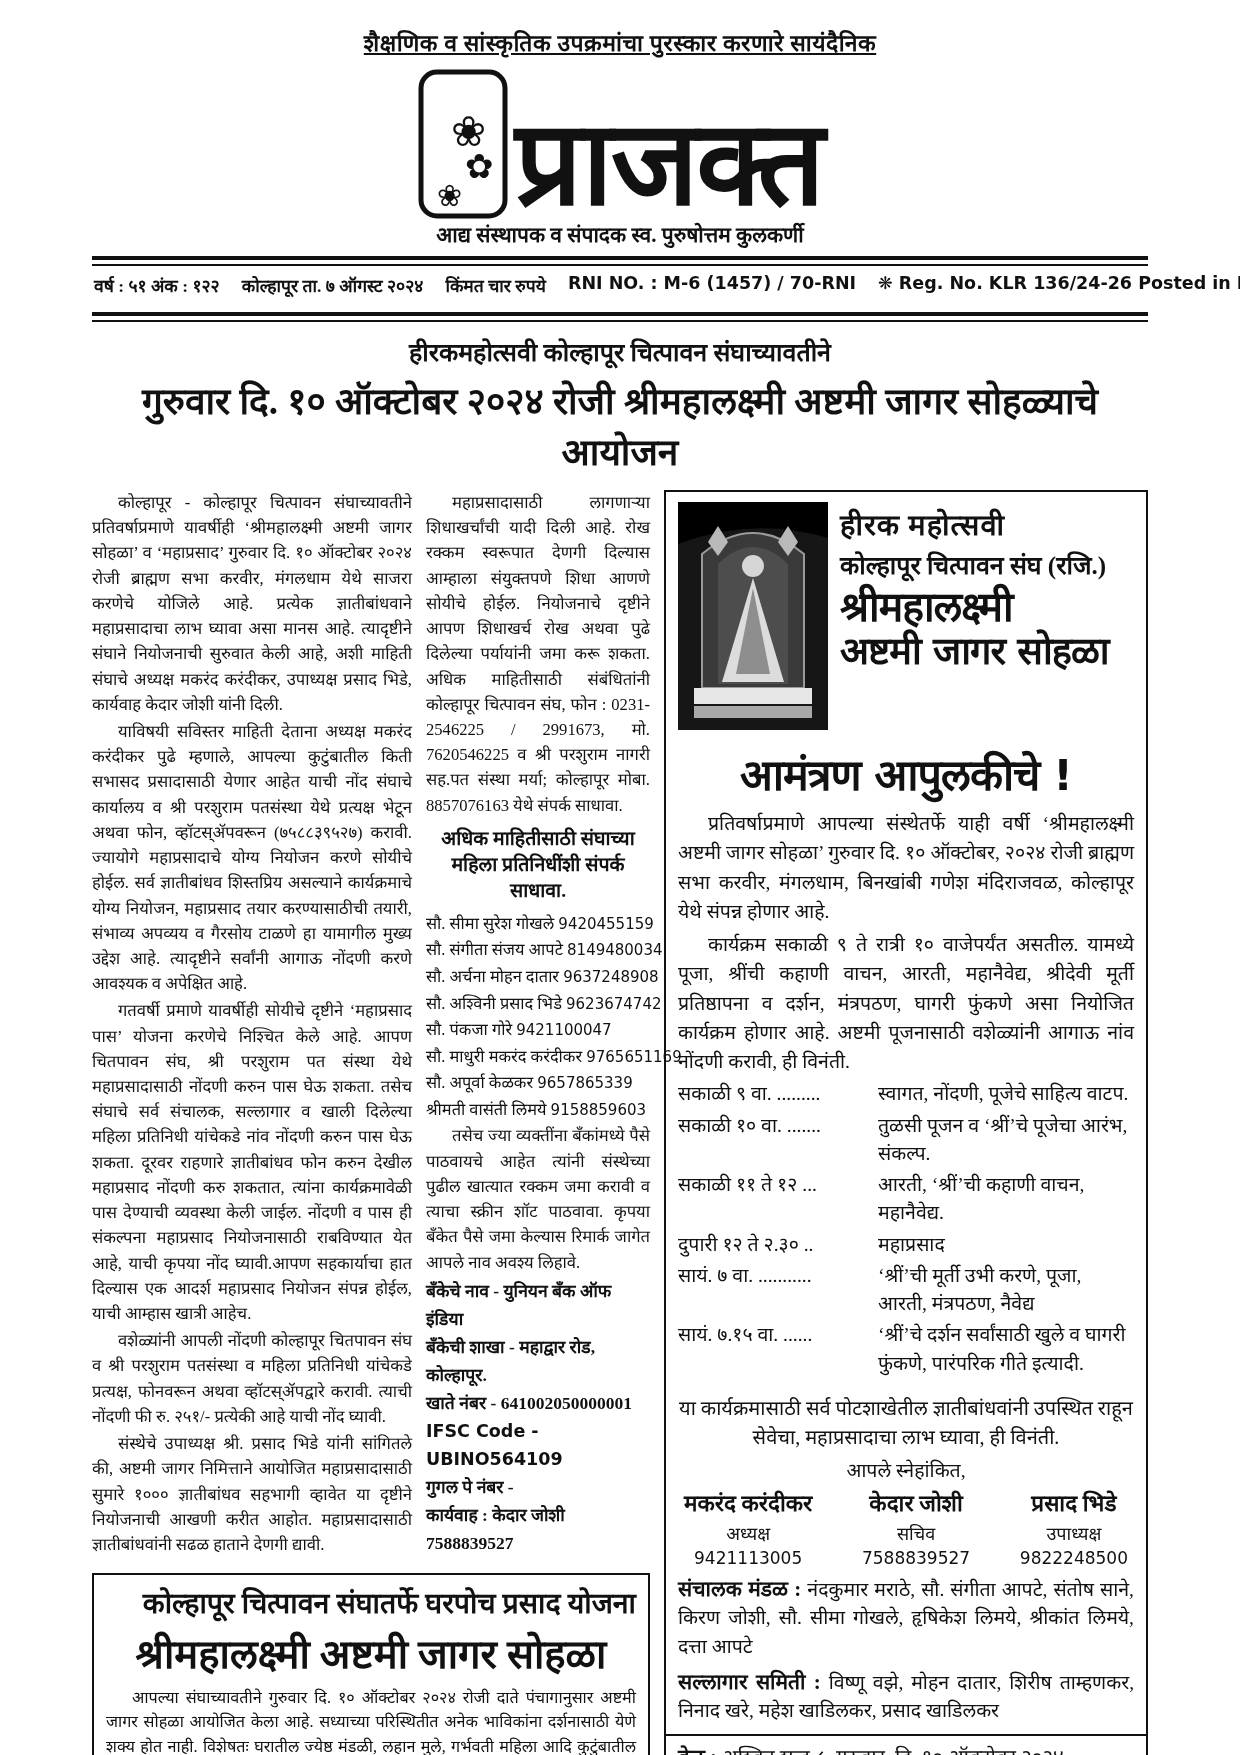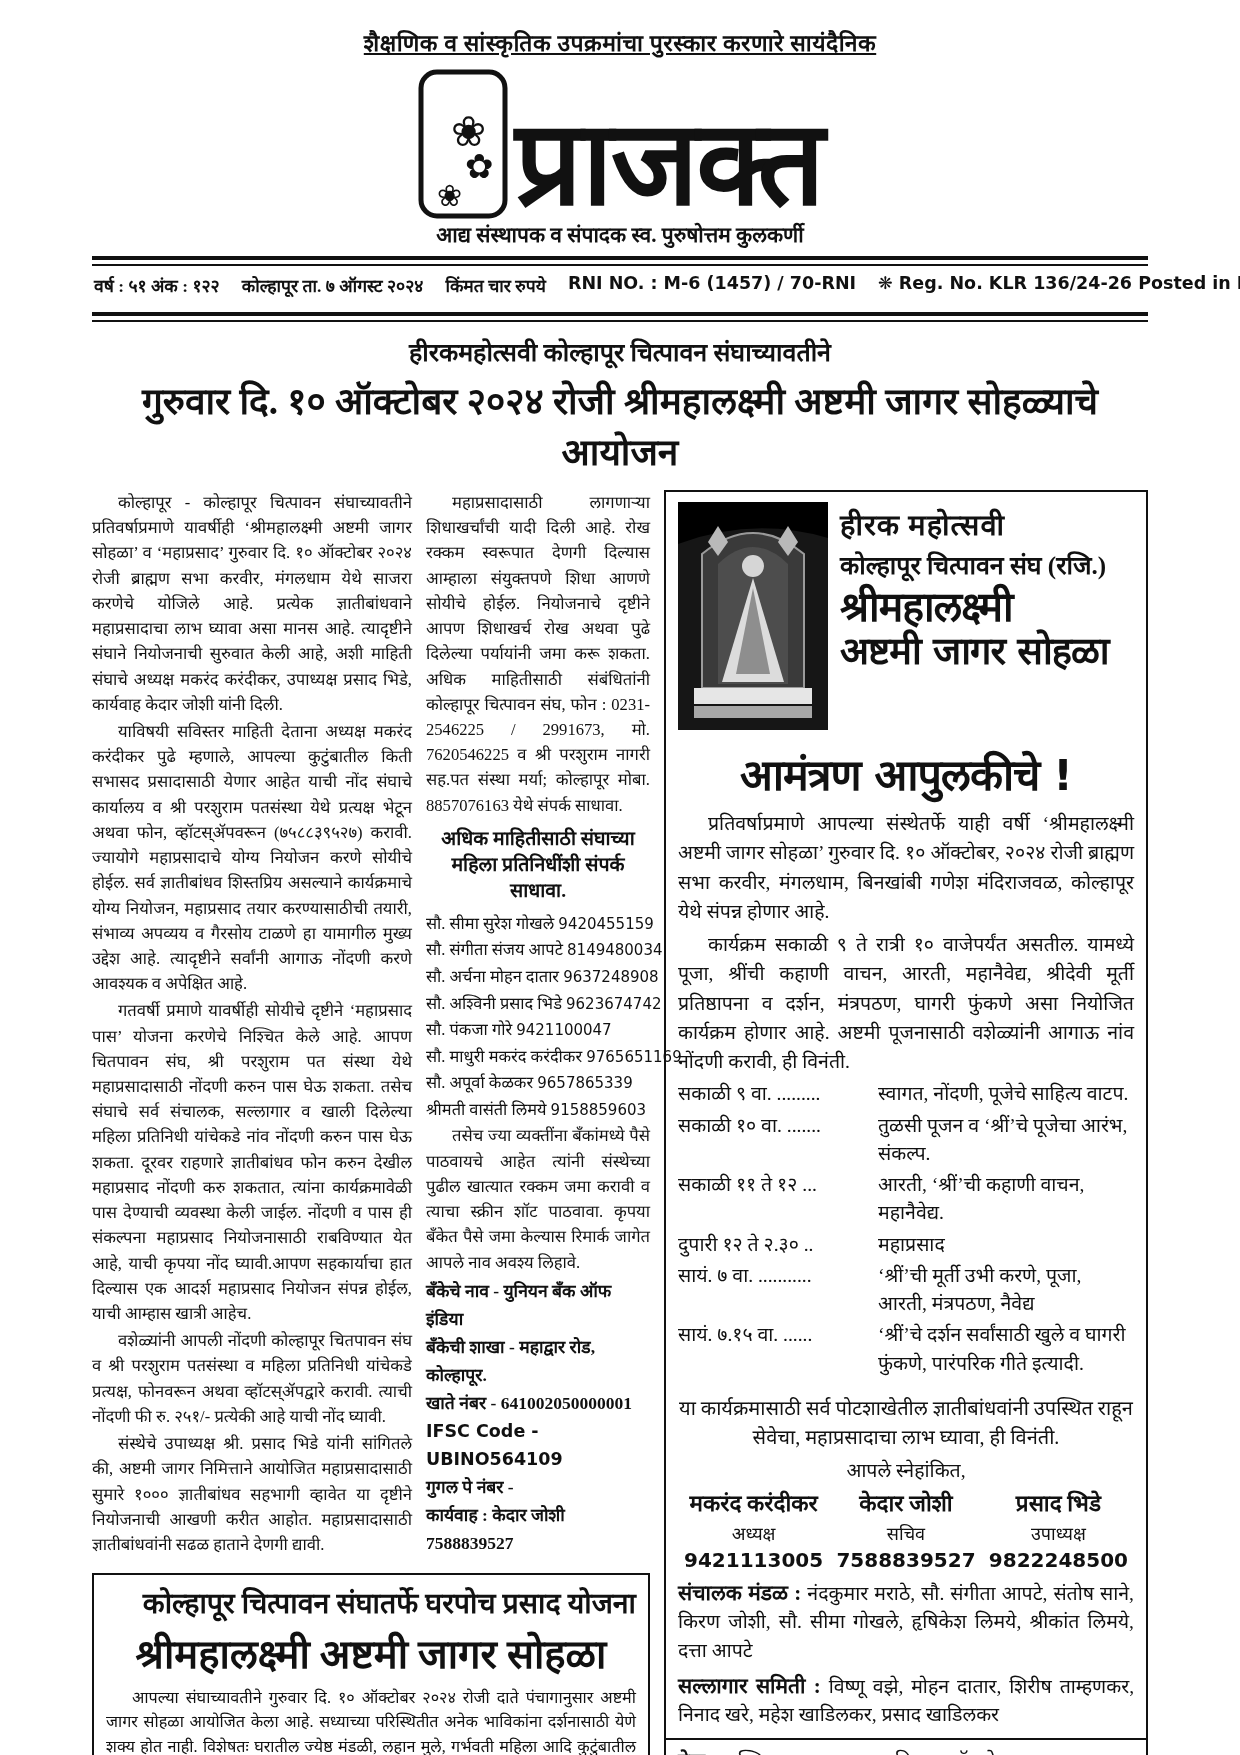--- a/index.html
+++ b/index.html
@@ -45,21 +45,21 @@
   .invite-p{font-size:19.5px;line-height:1.5;text-align:justify;margin:0 0 4px 0;text-indent:30px;}
   .sched{margin-top:4px;}
   .sched-row{display:flex;font-size:19.5px;line-height:1.45;margin-bottom:3px;}
   .sched-time{flex:0 0 200px;}
   .sched-desc{flex:1;}
   .invite-close{font-size:20px;text-align:center;line-height:1.45;margin-top:16px;}
   .invite-sign{text-align:center;font-size:19.5px;margin:4px 0;}
   .officials{display:flex;justify-content:space-between;text-align:center;margin:2px 6px;}
   .off-name{font-weight:bold;font-size:22.5px;}
   .off-role{font-size:18px;margin:3px 0;}
-  .off-phone{font-weight:bold;font-size:20px;font-family:"DejaVu Sans",sans-serif;}
+  .off-phone{font-weight:normal;font-size:17px;font-family:"DejaVu Sans",sans-serif;}
   .committee{font-size:19.5px;line-height:1.45;margin-top:6px;text-align:justify;}
   .committee .clabel{font-weight:bold;font-size:21px;}
   .inner-div{border-top:2.5px solid #111;margin:8px -12px 0 -12px;padding:6px 12px 8px 12px;}
   .venue-line{font-size:20.5px;line-height:1.55;}
   .venue-line .vlabel{font-weight:bold;}
 
   
   .home-box{border:2.5px solid #111;margin-top:14px;padding:8px 12px;}
   .hb-t1{text-align:right;font-weight:bold;font-size:28.5px;}
   .hb-t2{text-align:center;font-weight:bold;font-size:40px;margin:4px 0 6px 0;}

